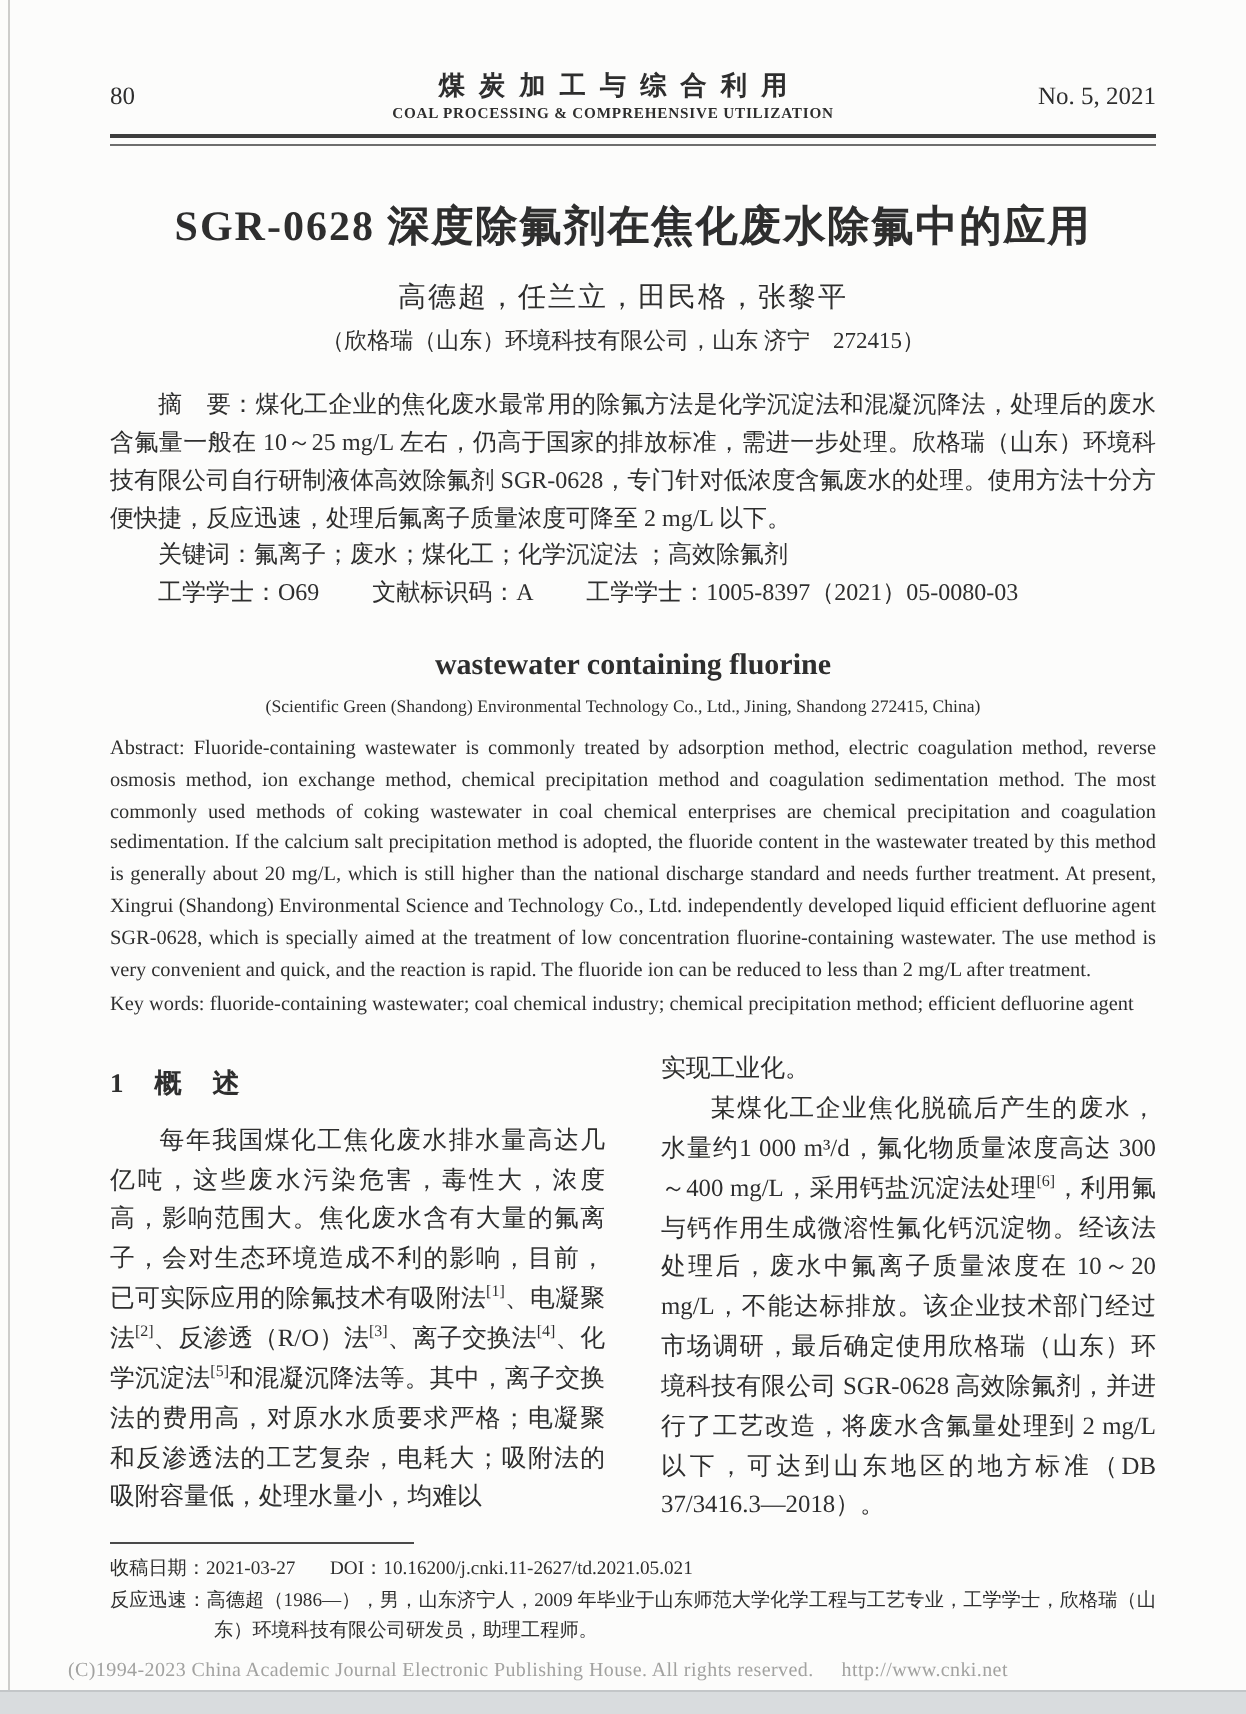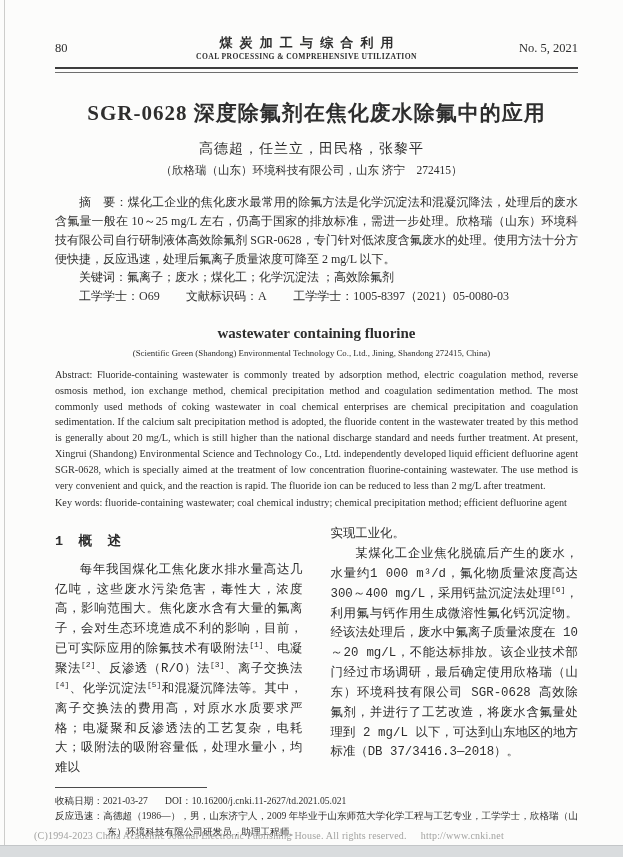--- a/index.html
+++ b/index.html
@@ -28,21 +28,21 @@
   .indent2{text-indent:2em;}
   .b{font-weight:normal;}
   .pair-gap{margin-left:2.2em;}
 
   .title-en{margin:16px 45px 0 55px;text-align:center;font-size:15px;font-weight:bold;line-height:1.5;}
   .authors-en{margin:4px 0 0;text-align:center;font-size:10.8px;}
   .affil-en{margin:3px 16px 0;text-align:center;font-size:8.8px;}
   .abstract-en{margin:9px 45px 0 55px;font-size:10.2px;line-height:1.55;text-align:justify;}
   .keywords-en{margin:2px 45px 0 55px;font-size:10.2px;line-height:1.55;text-align:justify;}
 
-  .twocol{margin:14px 45px 0 55px;display:flex;gap:28px;font-family:Liberation Mono, monospace;}
+  .twocol{margin:14px 45px 0 55px;display:flex;gap:28px;}
   .col{flex:1;min-width:0;font-size:12.4px;line-height:1.6;text-align:justify;}
   .sec-heading{font-size:13.5px;font-weight:bold;margin:6px 0 8px;letter-spacing:1px;}
   .col p{margin:0;}
   sup.ref{font-size:8px;line-height:0;}
 
   .footnote{margin:8px 45px 0 55px;font-size:9.6px;line-height:1.6;text-align:justify;}
   .fn-rule{width:152px;border-top:1.5px solid #4a4a4a;margin-bottom:5px;}
   .fn-line{padding-left:52px;text-indent:-52px;margin:0;}
   .fn-gap{margin-left:1.8em;}
 

